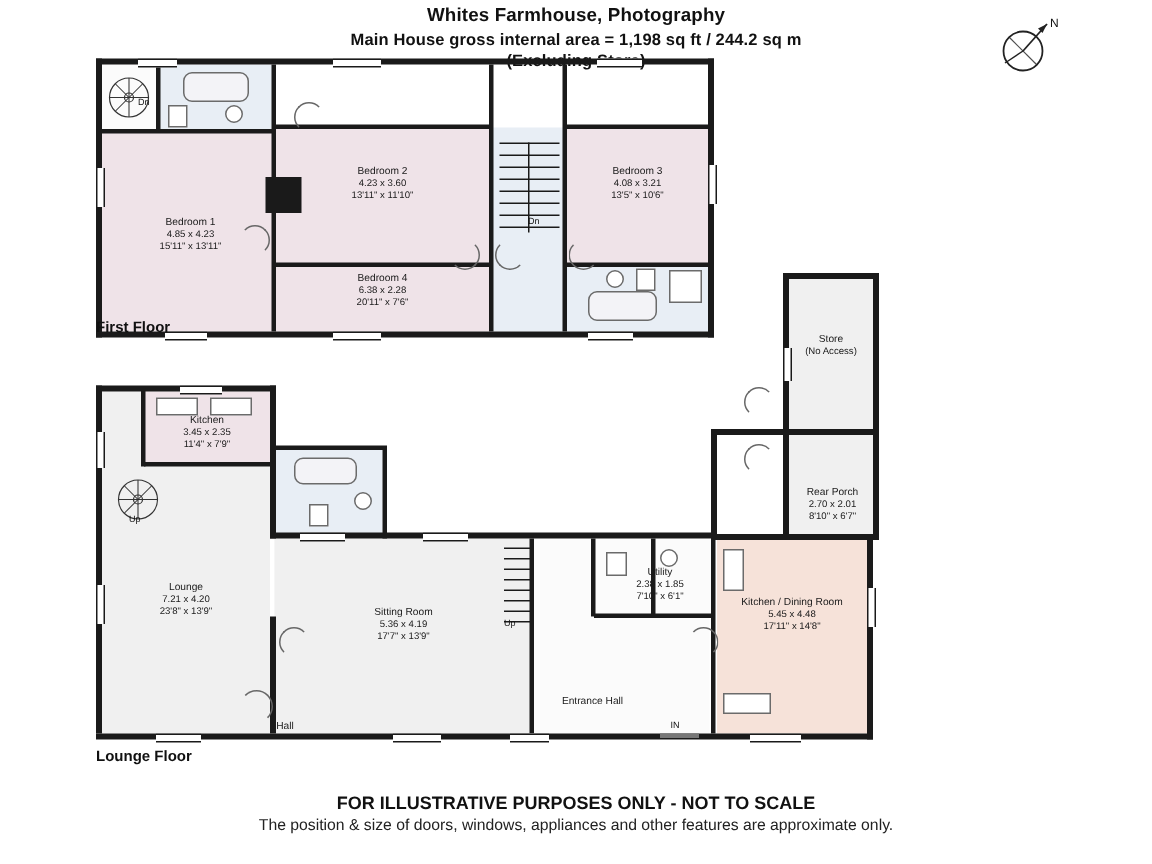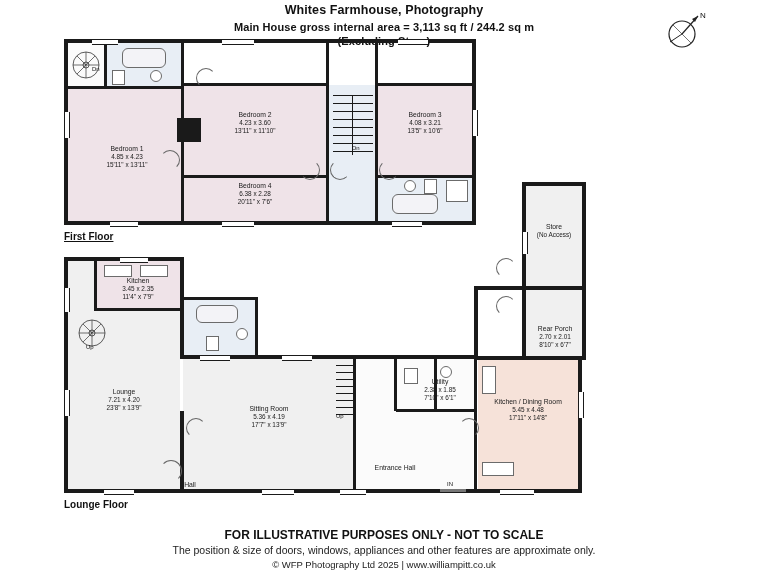--- a/index.html
+++ b/index.html
@@ -18,21 +18,21 @@
   #t1{top:3px;}
   #t2{top:21px;font-size:11px;}
   #t3{top:35px;font-size:11px;}
 
   .footer{position:absolute;left:0;right:0;text-align:center;}
   #f1{top:528px;font-weight:bold;font-size:12px;}
   #f2{top:544px;font-size:10.5px;color:#222;}
   #f3{top:559px;font-size:9.5px;color:#222;}
 
   .floorlabel{position:absolute;font-weight:bold;font-size:10px;}
-  #fl-first{left:64px;top:231px;text-decoration:underline;}
+  #fl-first{left:64px;top:213px;}
   #fl-ground{left:64px;top:499px;}
 
   
   .wall{position:absolute;background:#1a1a1a;}
   .room{position:absolute;box-sizing:border-box;}
   .rm-pink{background:#efe3e8;}
   .rm-grey{background:#f0f0f0;}
   .rm-peach{background:#f6e2d9;}
   .rm-white{background:#fbfbfb;}
   .rm-lblue{background:#e8eef5;}
@@ -55,21 +55,21 @@
 
   .compass{position:absolute;left:662px;top:8px;width:48px;height:48px;}
   .smalltxt{position:absolute;font-size:6px;color:#111;}
 </style>
 </head>
 <body>
 
 <div class="stage">
 
   <div class="title" id="t1">Whites Farmhouse, Photography</div>
-  <div class="title" id="t2">Main House gross internal area = 3,113 sq ft / 244.2 sq m</div>
+  <div class="title" id="t2">Main House gross internal area = 1,198 sq ft / 244.2 sq m</div>
   <div class="title" id="t3">(Excluding Store)</div>
 
   <div class="compass">
     <svg width="48" height="48" viewBox="0 0 48 48">
       <circle cx="20" cy="26" r="13" fill="none" stroke="#222" stroke-width="1.2"></circle>
       <path d="M20 26 L36 8" stroke="#222" stroke-width="1.2" fill="none"></path>
       <path d="M36 8 L30 11 L33 14 Z" fill="#222"></path>
       <path d="M20 26 L8 34" stroke="#222" stroke-width="1" fill="none"></path>
       <path d="M11 17 L29 35" stroke="#222" stroke-width="0.8" fill="none" opacity="0.8"></path>
       <text x="38" y="10" font-size="8" font-family="Liberation Sans, sans-serif" fill="#111">N</text>
@@ -331,15 +331,14 @@
 
     <div class="lbl" style="left:170px;top:481px;width:40px;">
       <div class="nm">Hall</div>
     </div>
   </div>
 
   <div class="floorlabel" id="fl-ground">Lounge Floor</div>
 
   <div class="footer" id="f2">The position &amp; size of doors, windows, appliances and other features are approximate only.</div>
   <div class="footer" id="f1">FOR ILLUSTRATIVE PURPOSES ONLY - NOT TO SCALE</div>
-  <div class="footer" id="f3">© WFP Photography Ltd 2025 | www.williampitt.co.uk</div>
 
 </div>
 
 </body></html>

